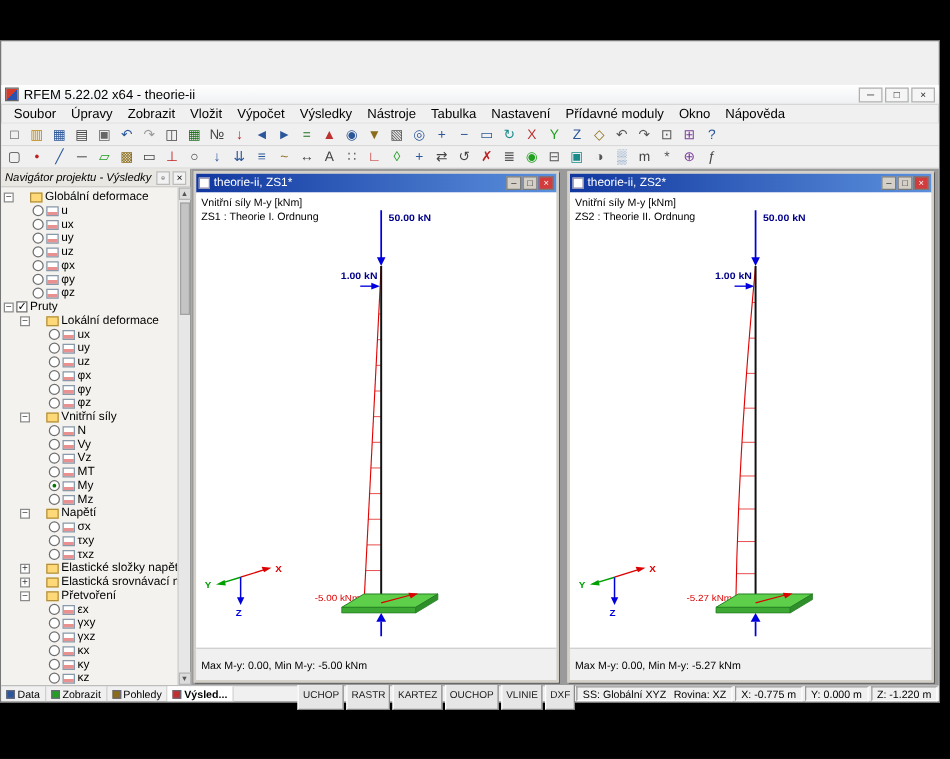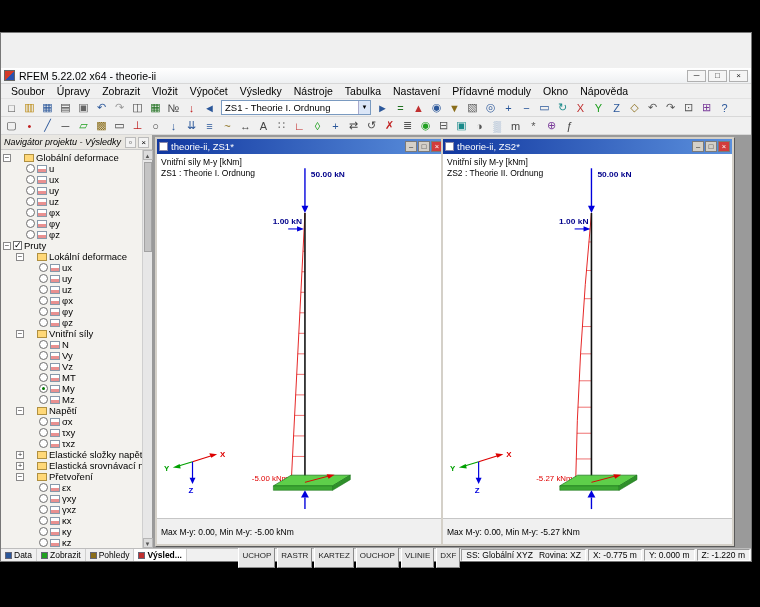--- a/index.html
+++ b/index.html
@@ -76,21 +76,21 @@
   .sb-track { flex:1; width:10px; position:relative; }
   .sb-thumb { position:absolute; left:1px; top:2px; width:8px; height:90px;
               background:#c4c4c4; border:1px solid #a2a2a2; }
 
   
   .mdi { flex:1; background:#9a9a9a; position:relative; min-width:0; }
   .child { position:absolute; top:2px; bottom:2px; background:#f0f0f0;
            border:2px solid #d4d0c8; box-shadow:1px 1px 0 #5a5a5a;
            display:flex; flex-direction:column; }
   .child1 { left:2px; width:292px; }
-  .child2 { left:288px; width:293px; }
+  .child2 { left:301px; width:293px; }
   .ctitle { height:15px; background:linear-gradient(90deg,#11379f,#5b90dd); color:#fff;
             display:flex; align-items:center; gap:3px; padding:0 2px; font-size:9.5px; }
   .cicon { width:9px; height:9px; background:#fff; border:1px solid #88a;
            flex:0 0 auto; }
   .cbtns { margin-left:auto; display:flex; gap:1px; }
   .cbtn { width:12px; height:11px; background:#d4d0c8; border:1px solid #7a7a7a;
           color:#222; font-size:7.5px; line-height:9px; text-align:center; }
   .cbtn.close { background:#d23c3c; color:#fff; }
   .canvas { flex:1; background:#fff; position:relative; min-height:0; }
   .legend { position:absolute; left:4px; top:3px; font-size:8.5px; line-height:1.3;
@@ -180,24 +180,20 @@
         <span class="ticon" style="color: rgb(68, 68, 68);">◫</span>
 
         <span class="ticon" style="color: rgb(32, 112, 32);">▦</span>
 
         <span class="ticon" style="color: rgb(68, 68, 68);">№</span>
 
         <span class="ticon" style="color: rgb(192, 32, 32);">↓</span>
 
         <span class="ticon" style="color: rgb(43, 87, 154);">◄</span>
       </span>
-    <span class="combo">
-      <span>ZS1 - Theorie I. Ordnung</span>
-      <span class="combo-arrow">▼</span>
-    </span>
     <span style="display:flex;gap:1px;">
 
         <span class="ticon" style="color: rgb(43, 87, 154);">►</span>
 
         <span class="ticon" style="color: rgb(32, 112, 32);">=</span>
 
         <span class="ticon" style="color: rgb(192, 48, 48);">▲</span>
 
         <span class="ticon" style="color: rgb(43, 87, 154);">◉</span>
 

